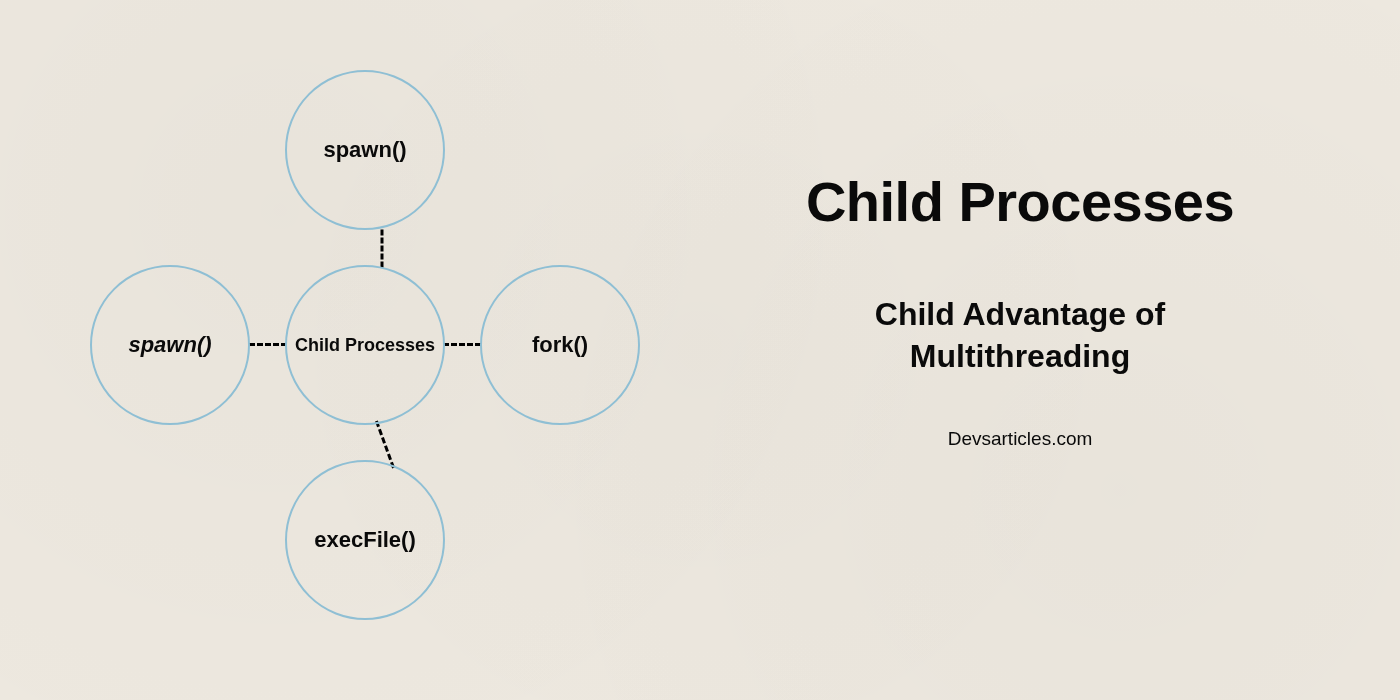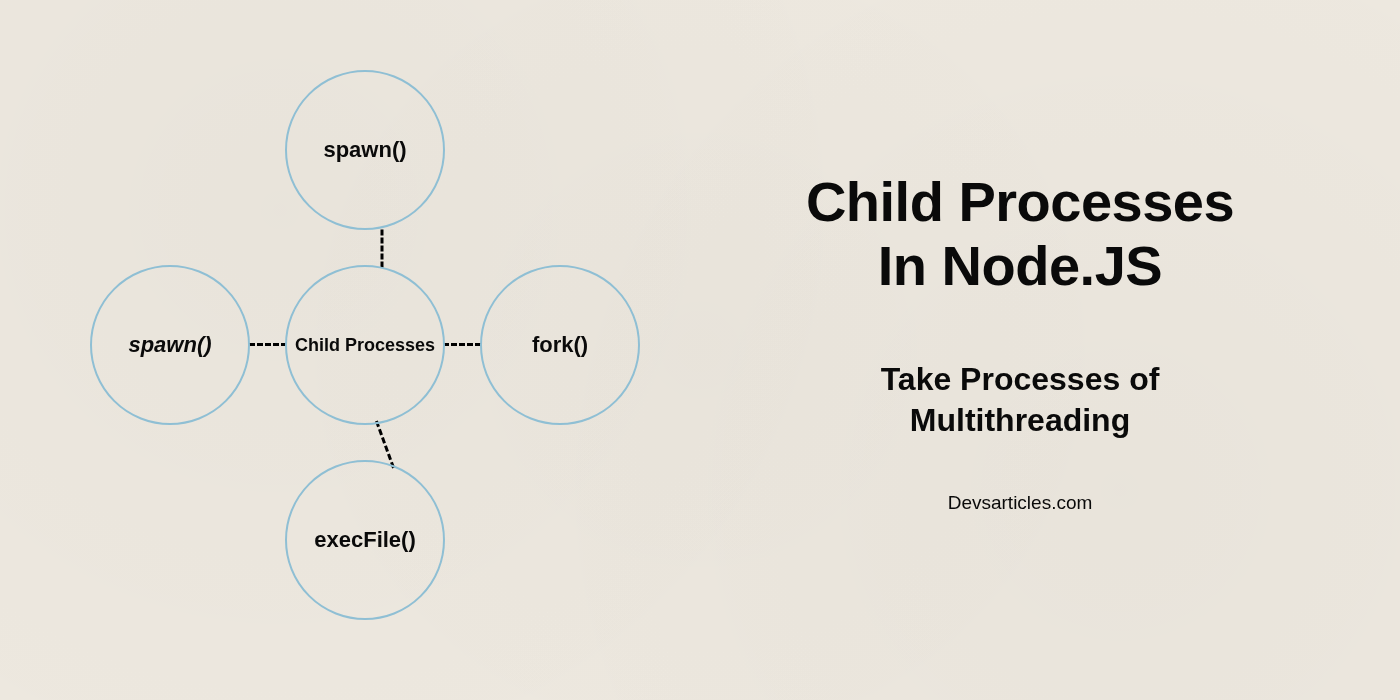--- a/index.html
+++ b/index.html
@@ -103,22 +103,21 @@
     <span>execFile()</span>
   </div>
   <div class="circle outer c-left">
     <span>spawn()</span>
   </div>
 </div>
 
 <div class="text-block">
   <div class="title">
     <span>Child Processes</span><br>
-    <span>In Node.JS</span>
   </div>
   <div class="subtitle">
-    <span>Take Processes of</span><br>
+    <span>Child Advantage of</span><br>
     <span>Multithreading</span>
   </div>
   <div class="site">
     <span>Devsarticles.com</span>
   </div>
 </div>
 
 </body></html>

